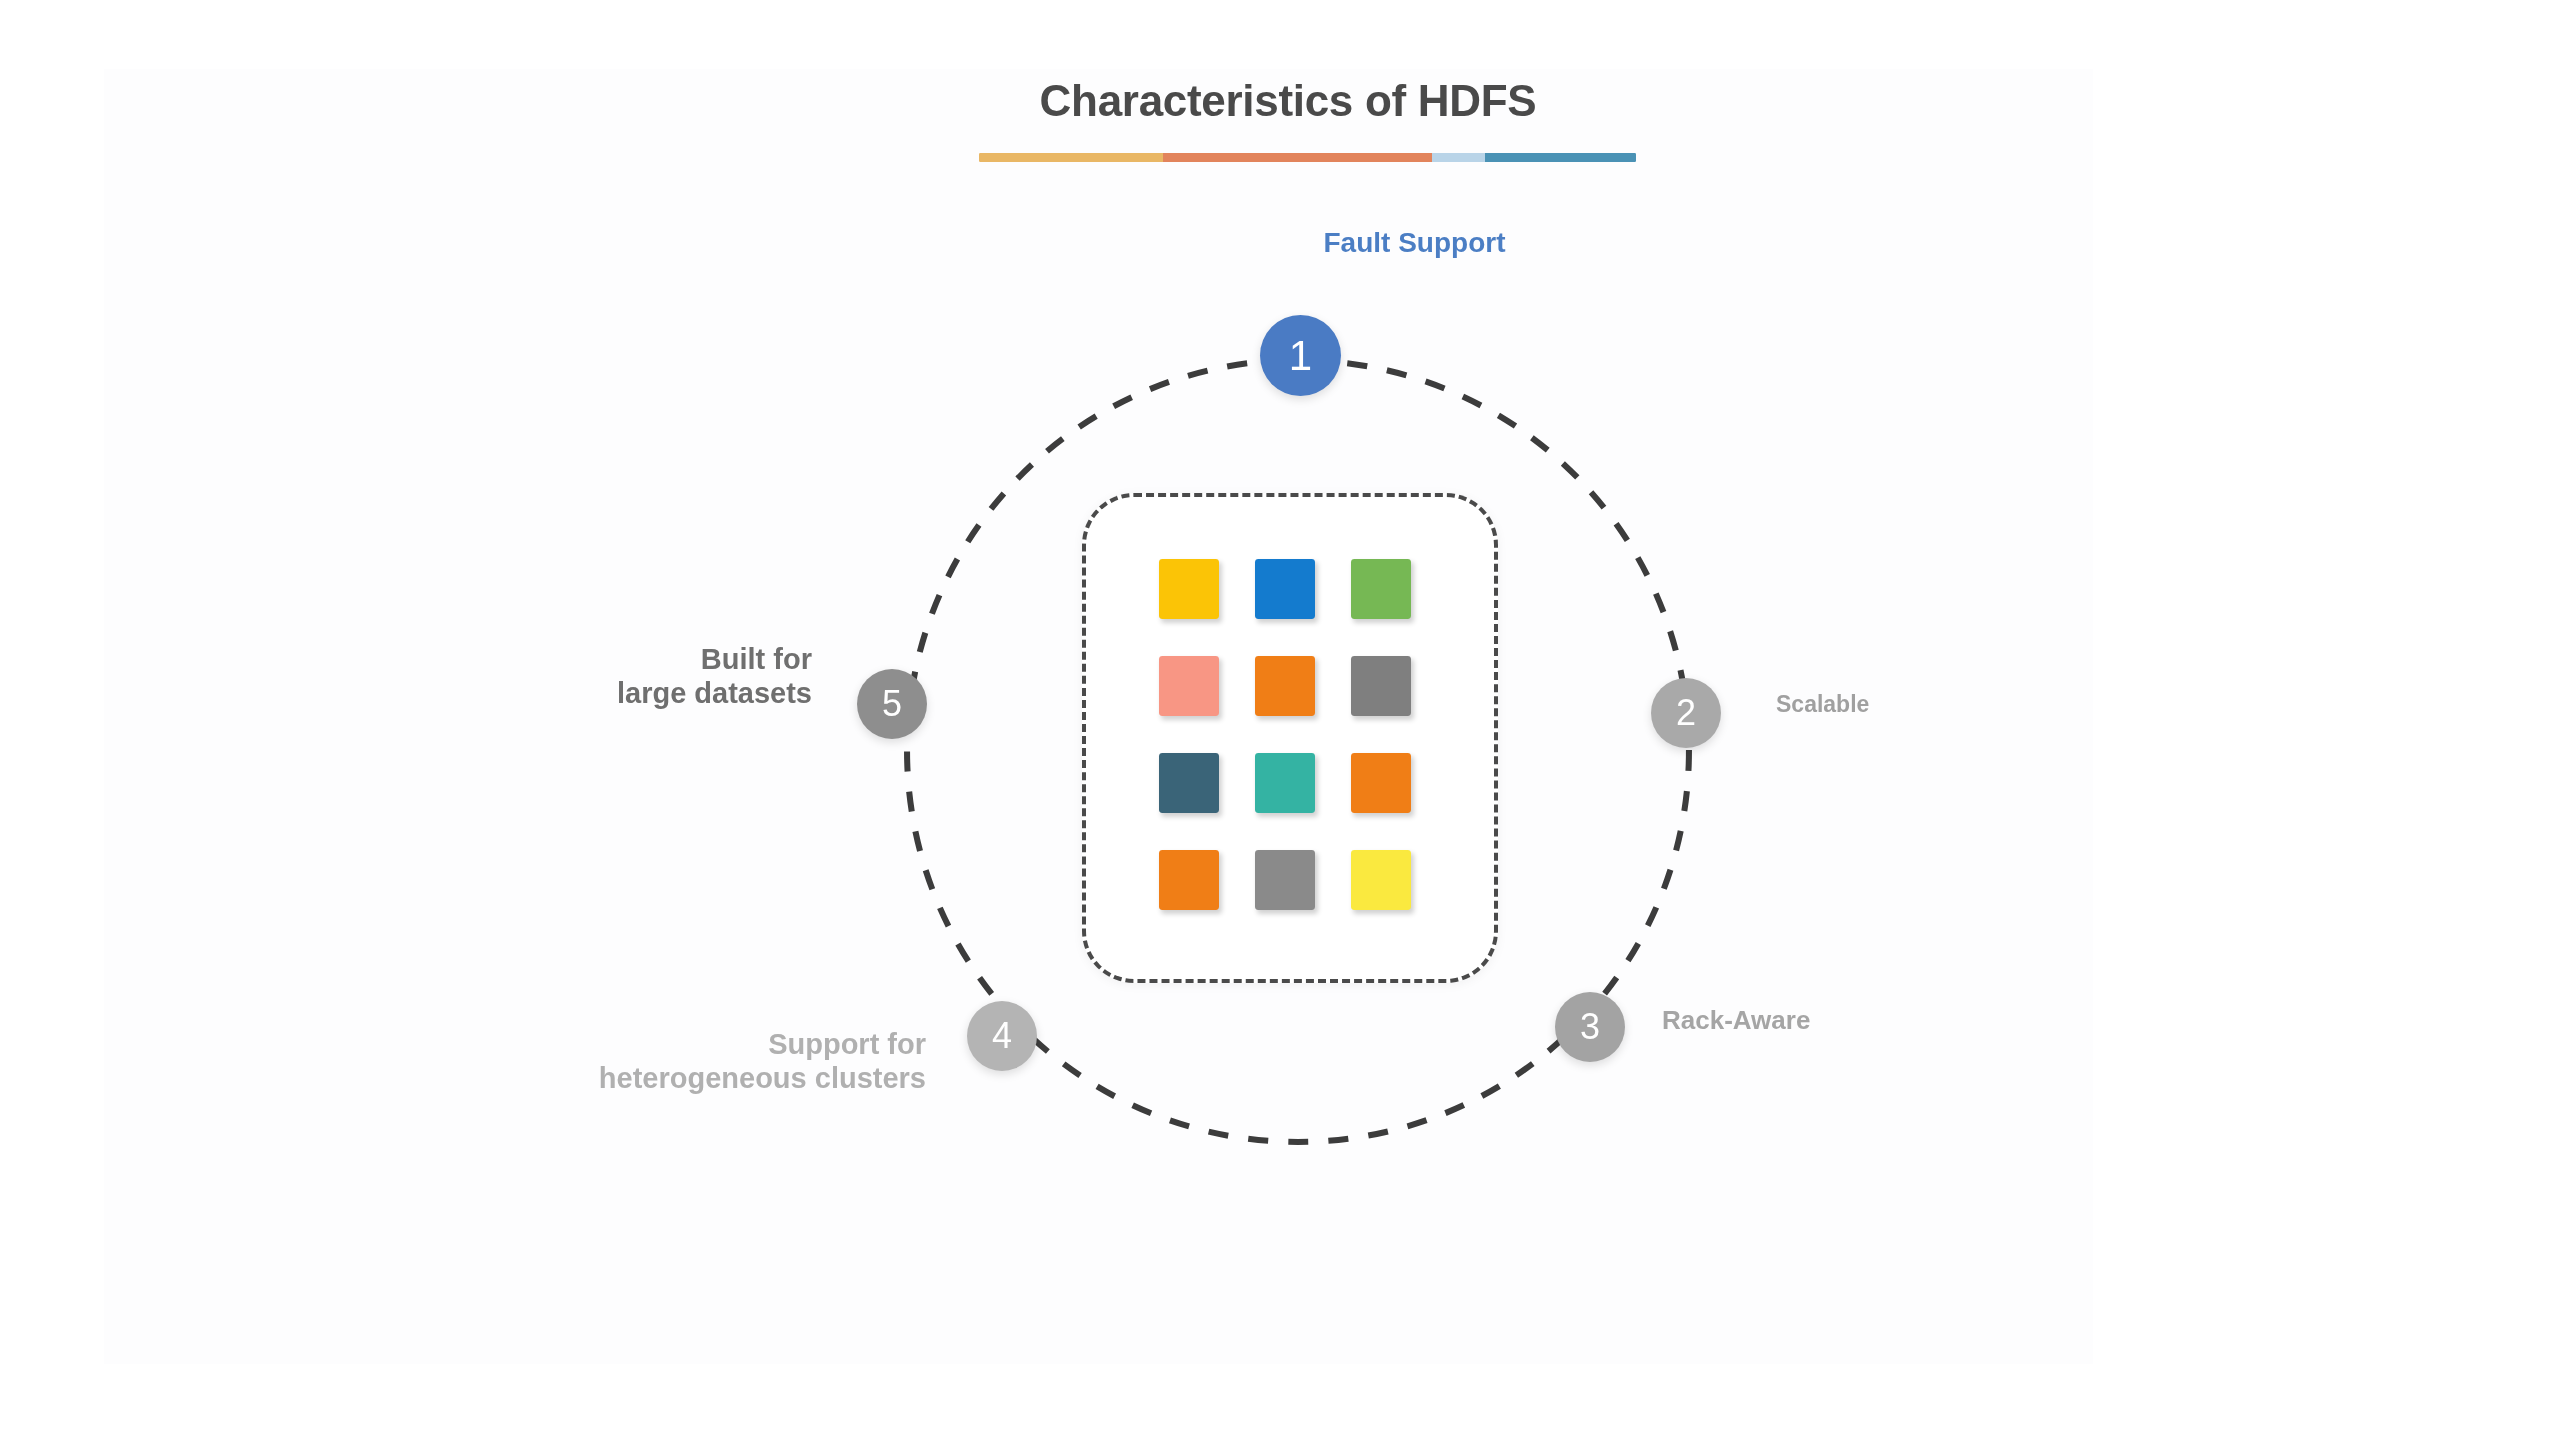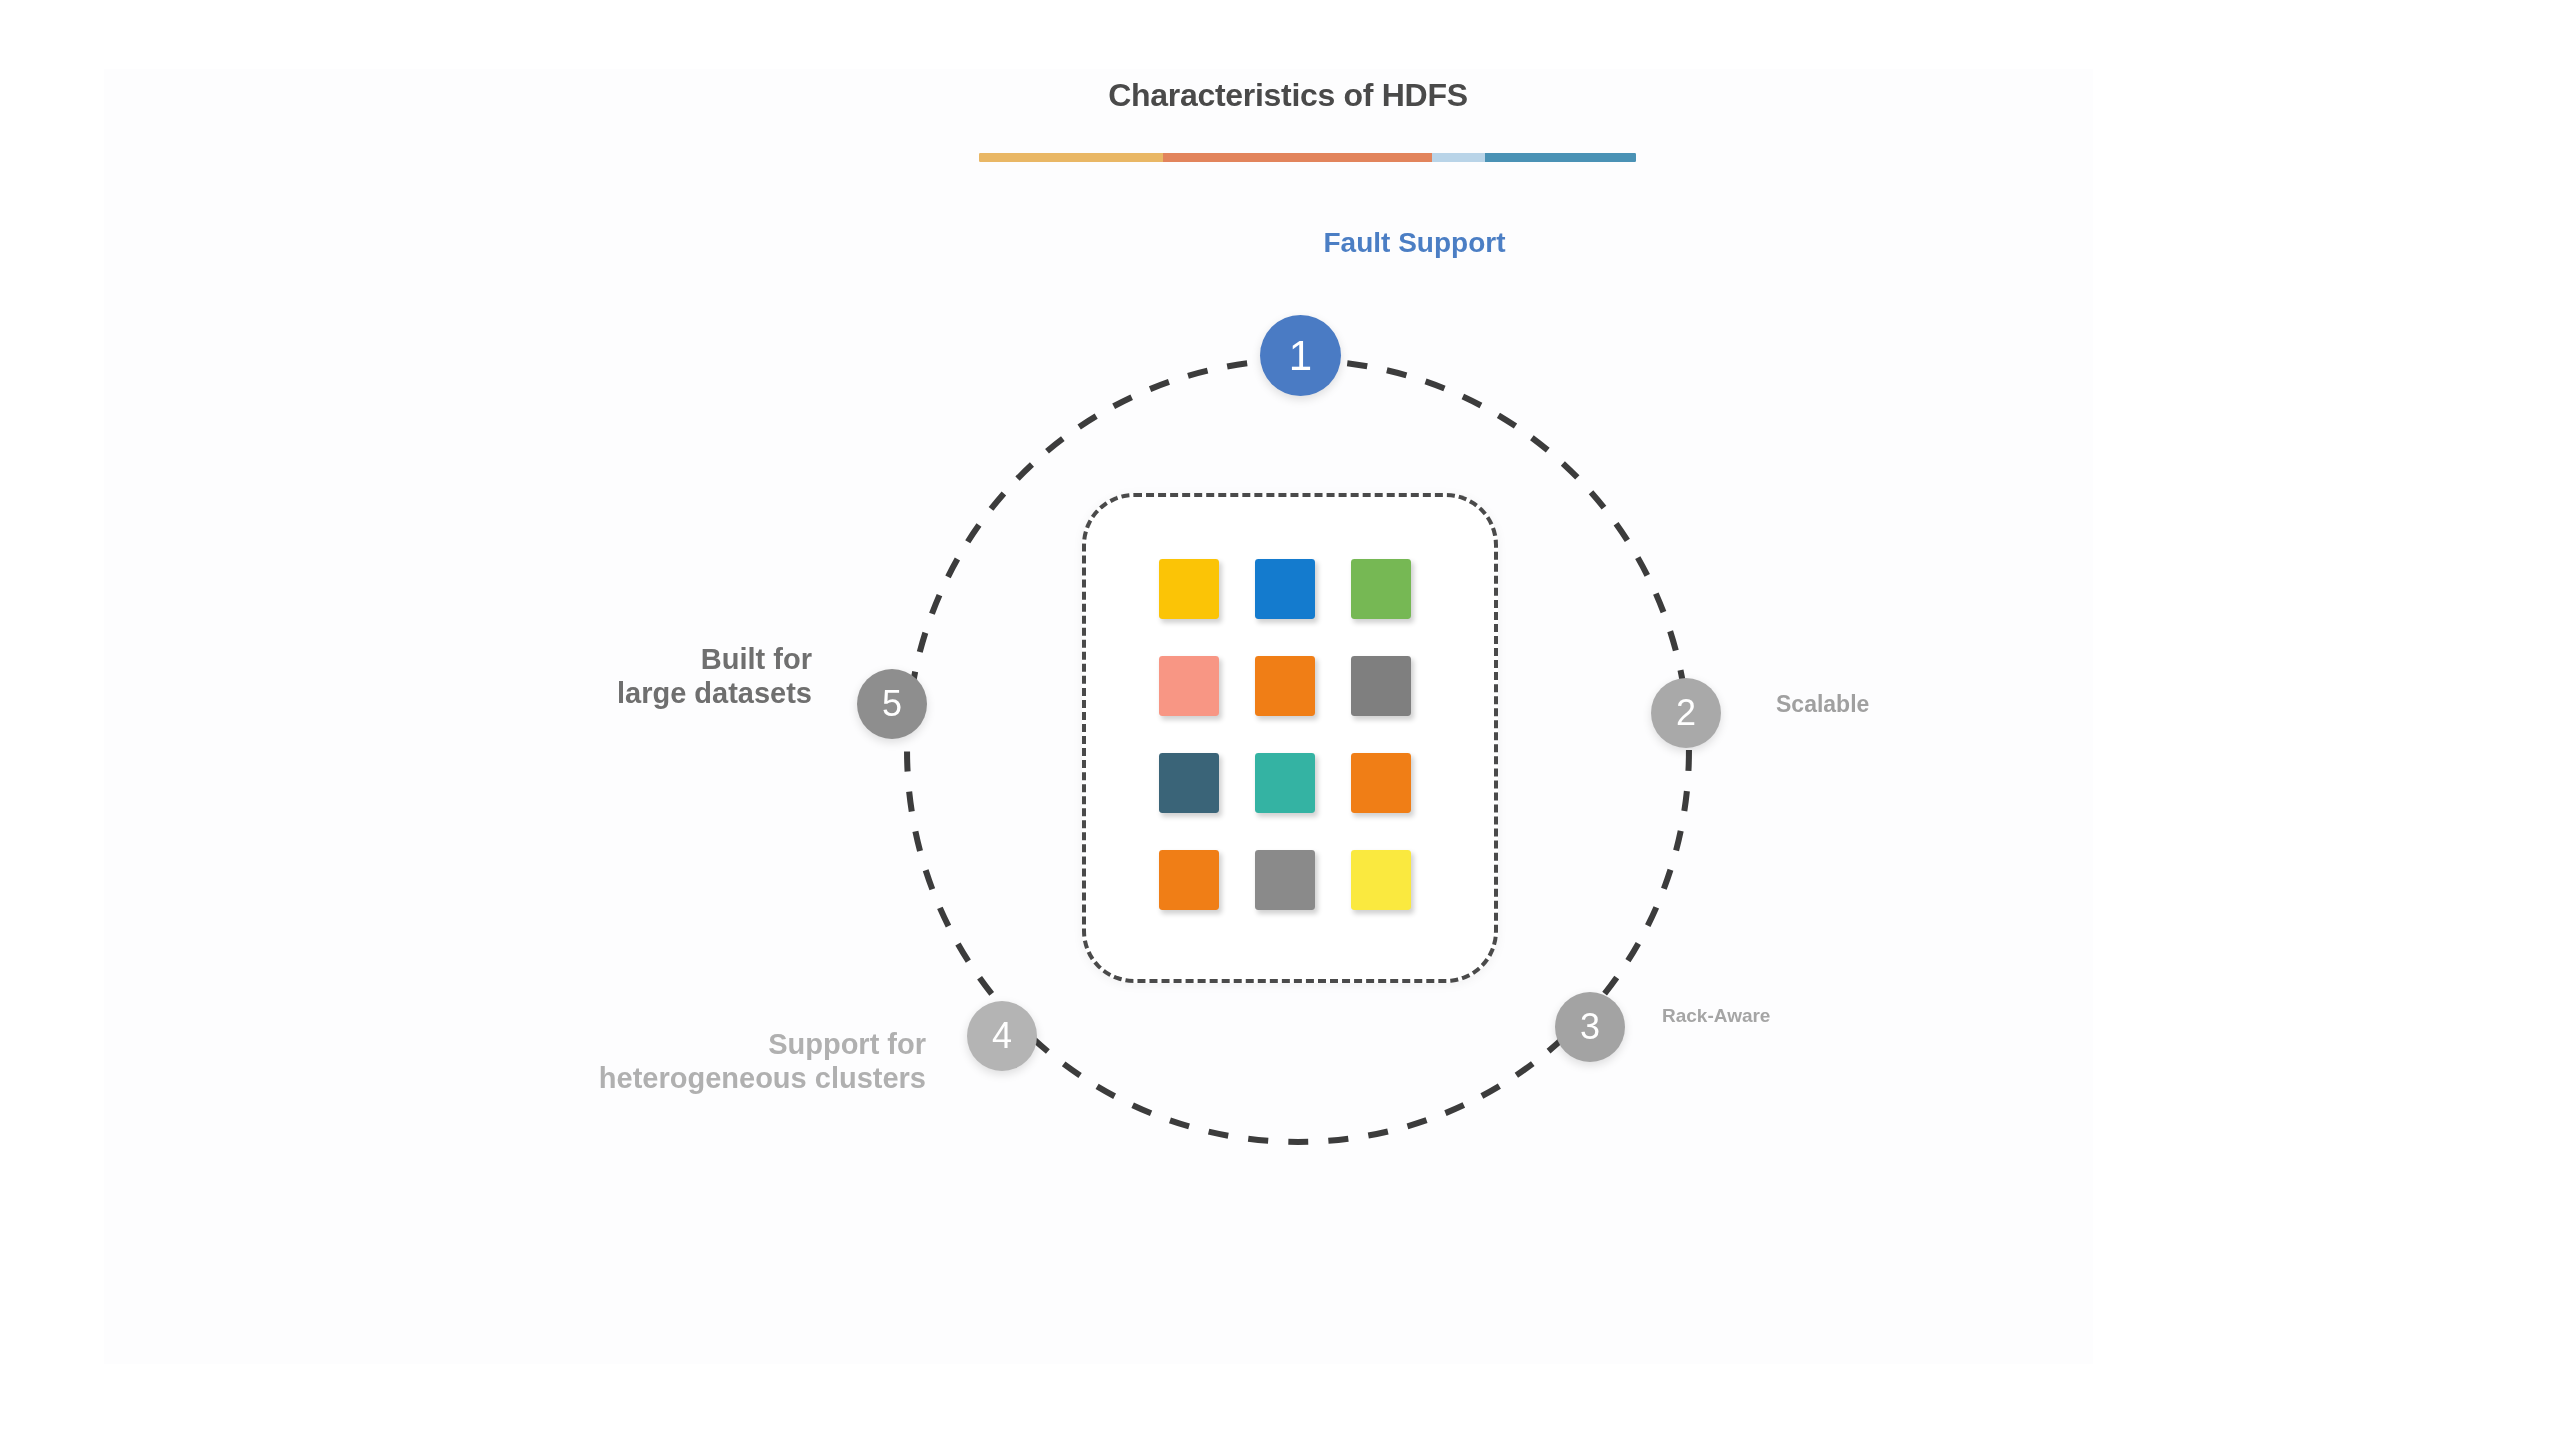--- a/index.html
+++ b/index.html
@@ -30,21 +30,21 @@
 
   
   #title-block {
     position: absolute;
     left: 0;
     top: 79px;
     width: 2576px;
     text-align: center;
   }
   #page-title {
-    font-size: 32px;
+    font-size: 44px;
     font-weight: bold;
     color: #4a4a4a;
     letter-spacing: -0.3px;
     line-height: 1.0;
     white-space: nowrap;
   }
   #title-underline {
     position: absolute;
     left: 979px;
     top: 153px;
@@ -160,21 +160,21 @@
         <span class="node-num" style="color: rgb(255, 255, 255);">1</span>
       </div>
       <div class="node-label" style="left: 1240px; top: 227px; width: 349px; color: rgb(75, 126, 196); font-size: 28px; text-align: center;">Fault Support</div>
       <div class="node" style="width: 70px; height: 70px; left: 1651px; top: 678px; background: rgb(169, 169, 169); font-size: 36px;">
         <span class="node-num" style="color: rgb(255, 255, 255);">2</span>
       </div>
       <div class="node-label" style="left: 1776px; top: 691px; width: 416px; color: rgb(160, 160, 160); font-size: 23px; text-align: left;">Scalable</div>
       <div class="node" style="width: 70px; height: 70px; left: 1555px; top: 992px; background: rgb(163, 163, 163); font-size: 36px;">
         <span class="node-num" style="color: rgb(255, 255, 255);">3</span>
       </div>
-      <div class="node-label" style="left: 1662px; top: 1005px; width: 470px; color: rgb(165, 165, 165); font-size: 19px; text-align: left;">Rack-Aware</div>
+      <div class="node-label" style="left: 1662px; top: 1005px; width: 470px; color: rgb(165, 165, 165); font-size: 26px; text-align: left;">Rack-Aware</div>
       <div class="node" style="width: 70px; height: 70px; left: 967px; top: 1001px; background: rgb(180, 180, 180); font-size: 36px;">
         <span class="node-num" style="color: rgb(255, 255, 255);">4</span>
       </div>
       <div class="node-label" style="left: 282px; top: 1028px; width: 644px; color: rgb(176, 176, 176); font-size: 29px; text-align: right;">Support for
 heterogeneous clusters</div>
       <div class="node" style="width: 70px; height: 70px; left: 857px; top: 669px; background: rgb(142, 142, 142); font-size: 36px;">
         <span class="node-num" style="color: rgb(255, 255, 255);">5</span>
       </div>
       <div class="node-label" style="left: 342px; top: 643px; width: 470px; color: rgb(111, 111, 111); font-size: 29px; text-align: right;">Built for
 large datasets</div>

